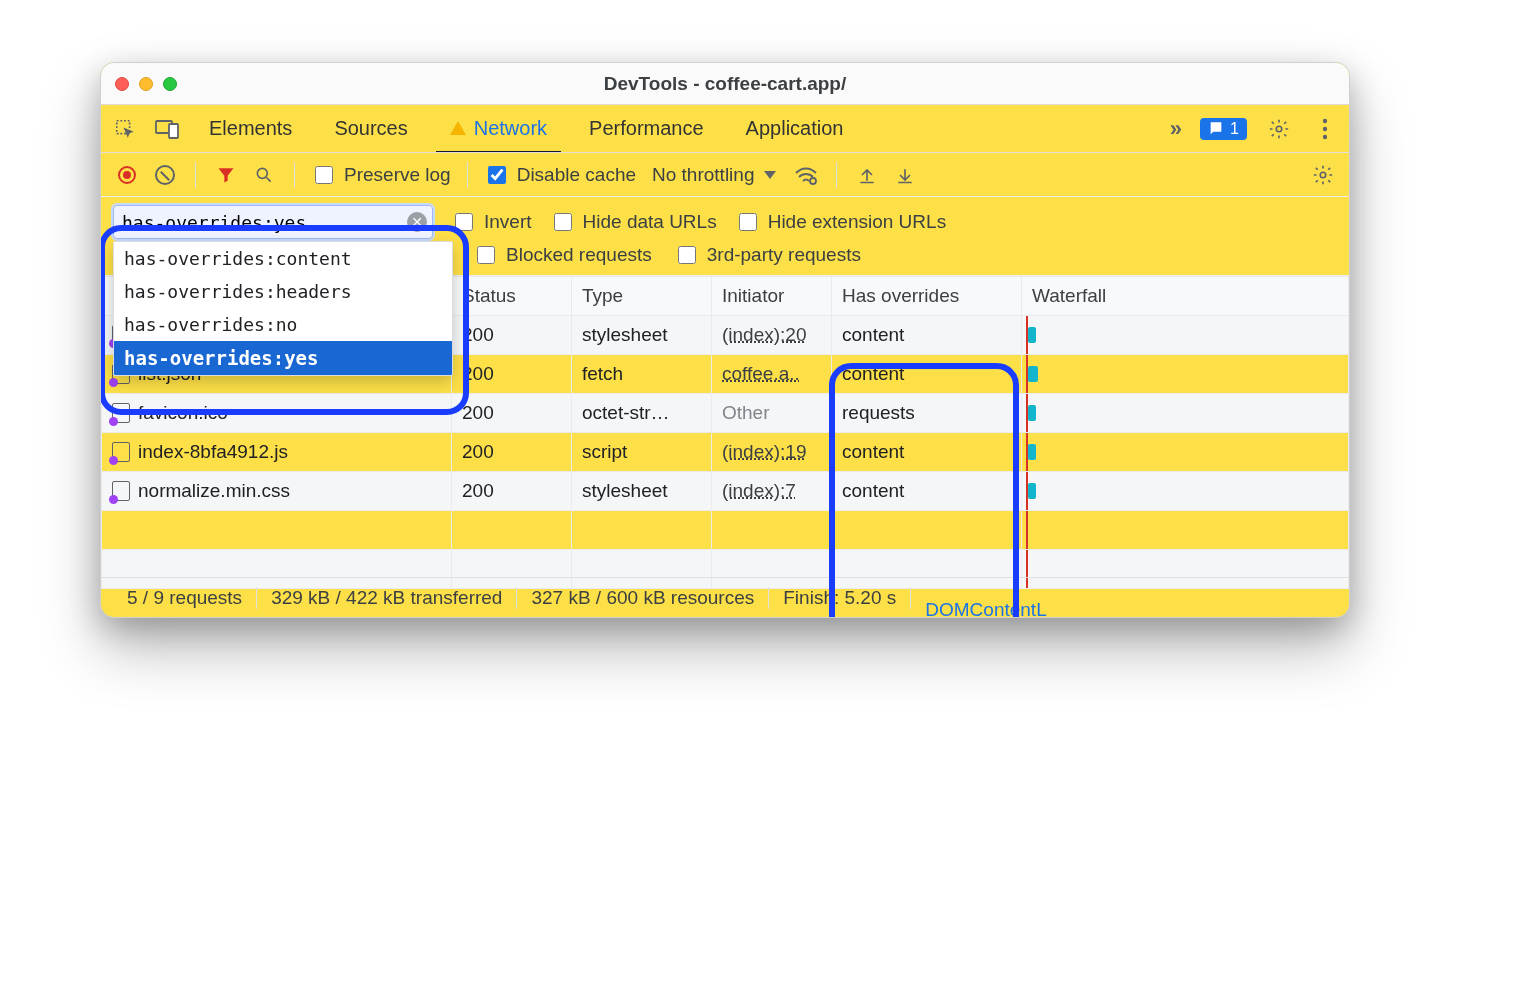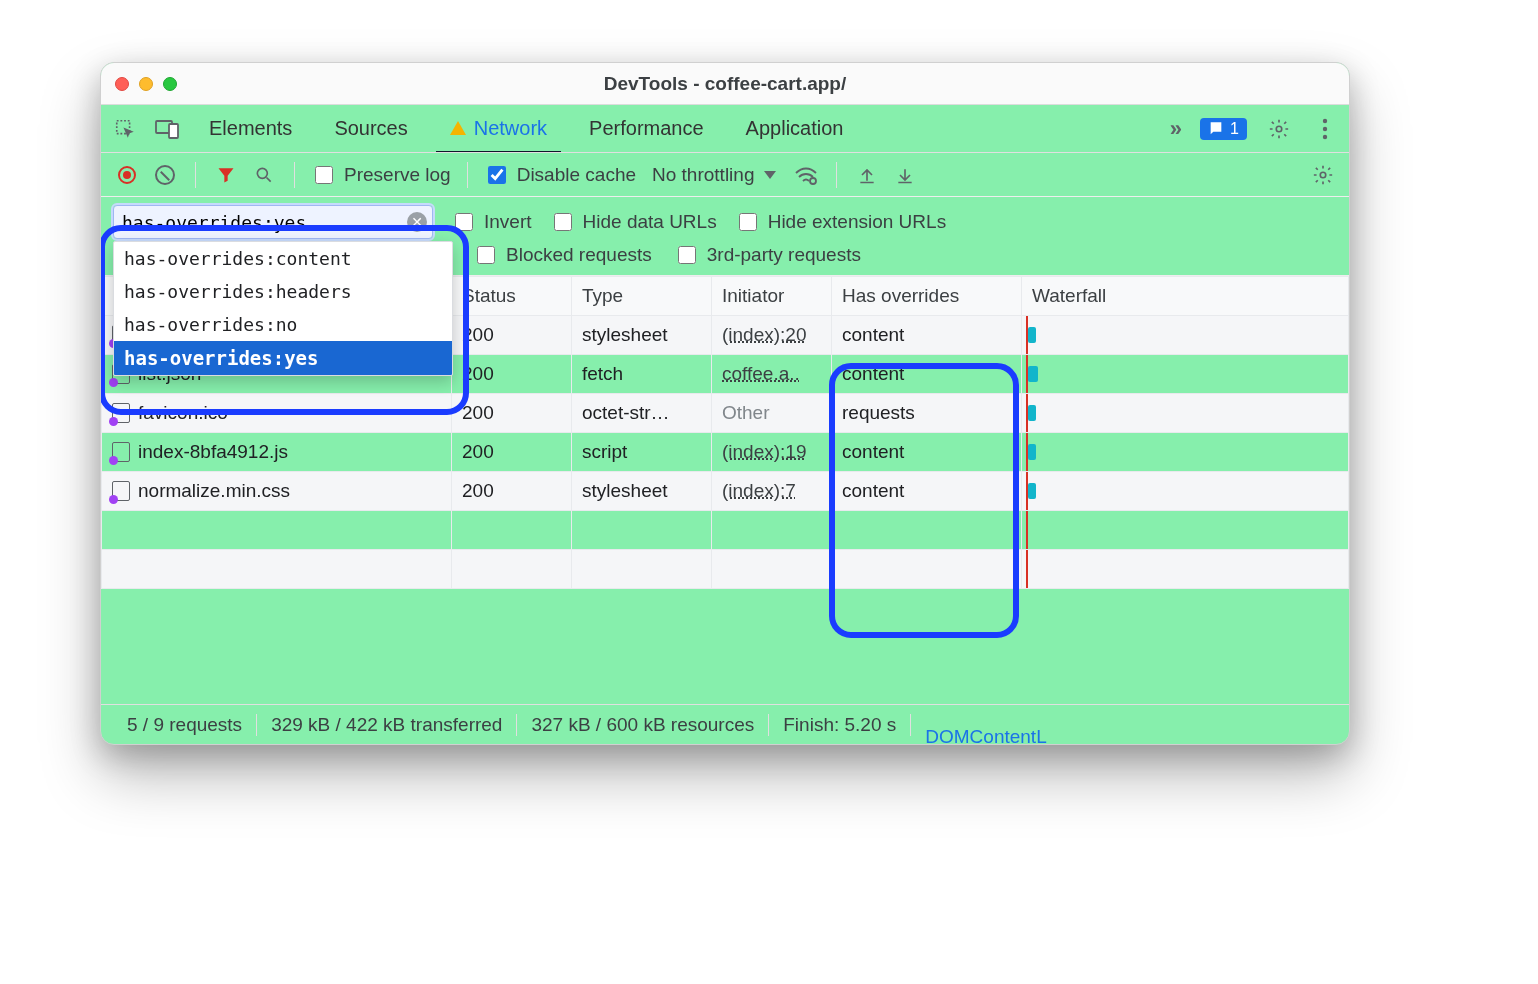--- a/index.html
+++ b/index.html
@@ -1,18 +1,18 @@
 <!DOCTYPE html>
 <html><head>
 <meta charset="utf-8">
 <style>
   * { box-sizing: border-box; }
   html, body { margin: 0; padding: 0; font-family: -apple-system, BlinkMacSystemFont, "Segoe UI", Helvetica, Arial, sans-serif; font-size: 18px; color: #202124; background: transparent; }
   .stage { width: 1538px; height: 984px; position: relative; }
-  .window { position: absolute; left: 100px; top: 62px; width: 1250px; height: 683px; background: #86efac; border-radius: 14px; box-shadow: 0 30px 60px rgba(0,0,0,.28), 0 10px 30px rgba(0,0,0,.22); overflow: hidden; border: 1px solid #d0d0d0; }
+  .window { position: absolute; left: 100px; top: 62px; width: 1250px; height: 556px; background: #fde047; border-radius: 14px; box-shadow: 0 30px 60px rgba(0,0,0,.28), 0 10px 30px rgba(0,0,0,.22); overflow: hidden; border: 1px solid #d0d0d0; }
   .titlebar { height: 42px; display: flex; align-items: center; padding: 0 14px; border-bottom: 1px solid #dcdcdc; background: #fafafa; position: relative; }
   .traffic { display: flex; gap: 10px; }
   .dot { width: 14px; height: 14px; border-radius: 50%; }
   .dot.red { background: #ff5f57; border: 1px solid #e14942; }
   .dot.yellow { background: #febc2e; border: 1px solid #dfa123; }
   .dot.green { background: #28c840; border: 1px solid #1fa732; }
   .title { position: absolute; left: 0; right: 0; text-align: center; font-weight: 700; font-size: 19px; color: #3c4043; pointer-events: none; }
   
   .tabs { height: 48px; display: flex; align-items: center; border-bottom: 1px solid #e0e0e0; padding: 0 10px; gap: 14px; }
   .tabs .iconbtn, .toolbar .iconbtn, .net-toolbar .iconbtn { width: 28px; height: 28px; display: inline-flex; align-items: center; justify-content: center; color: #5f6368; cursor: pointer; }

